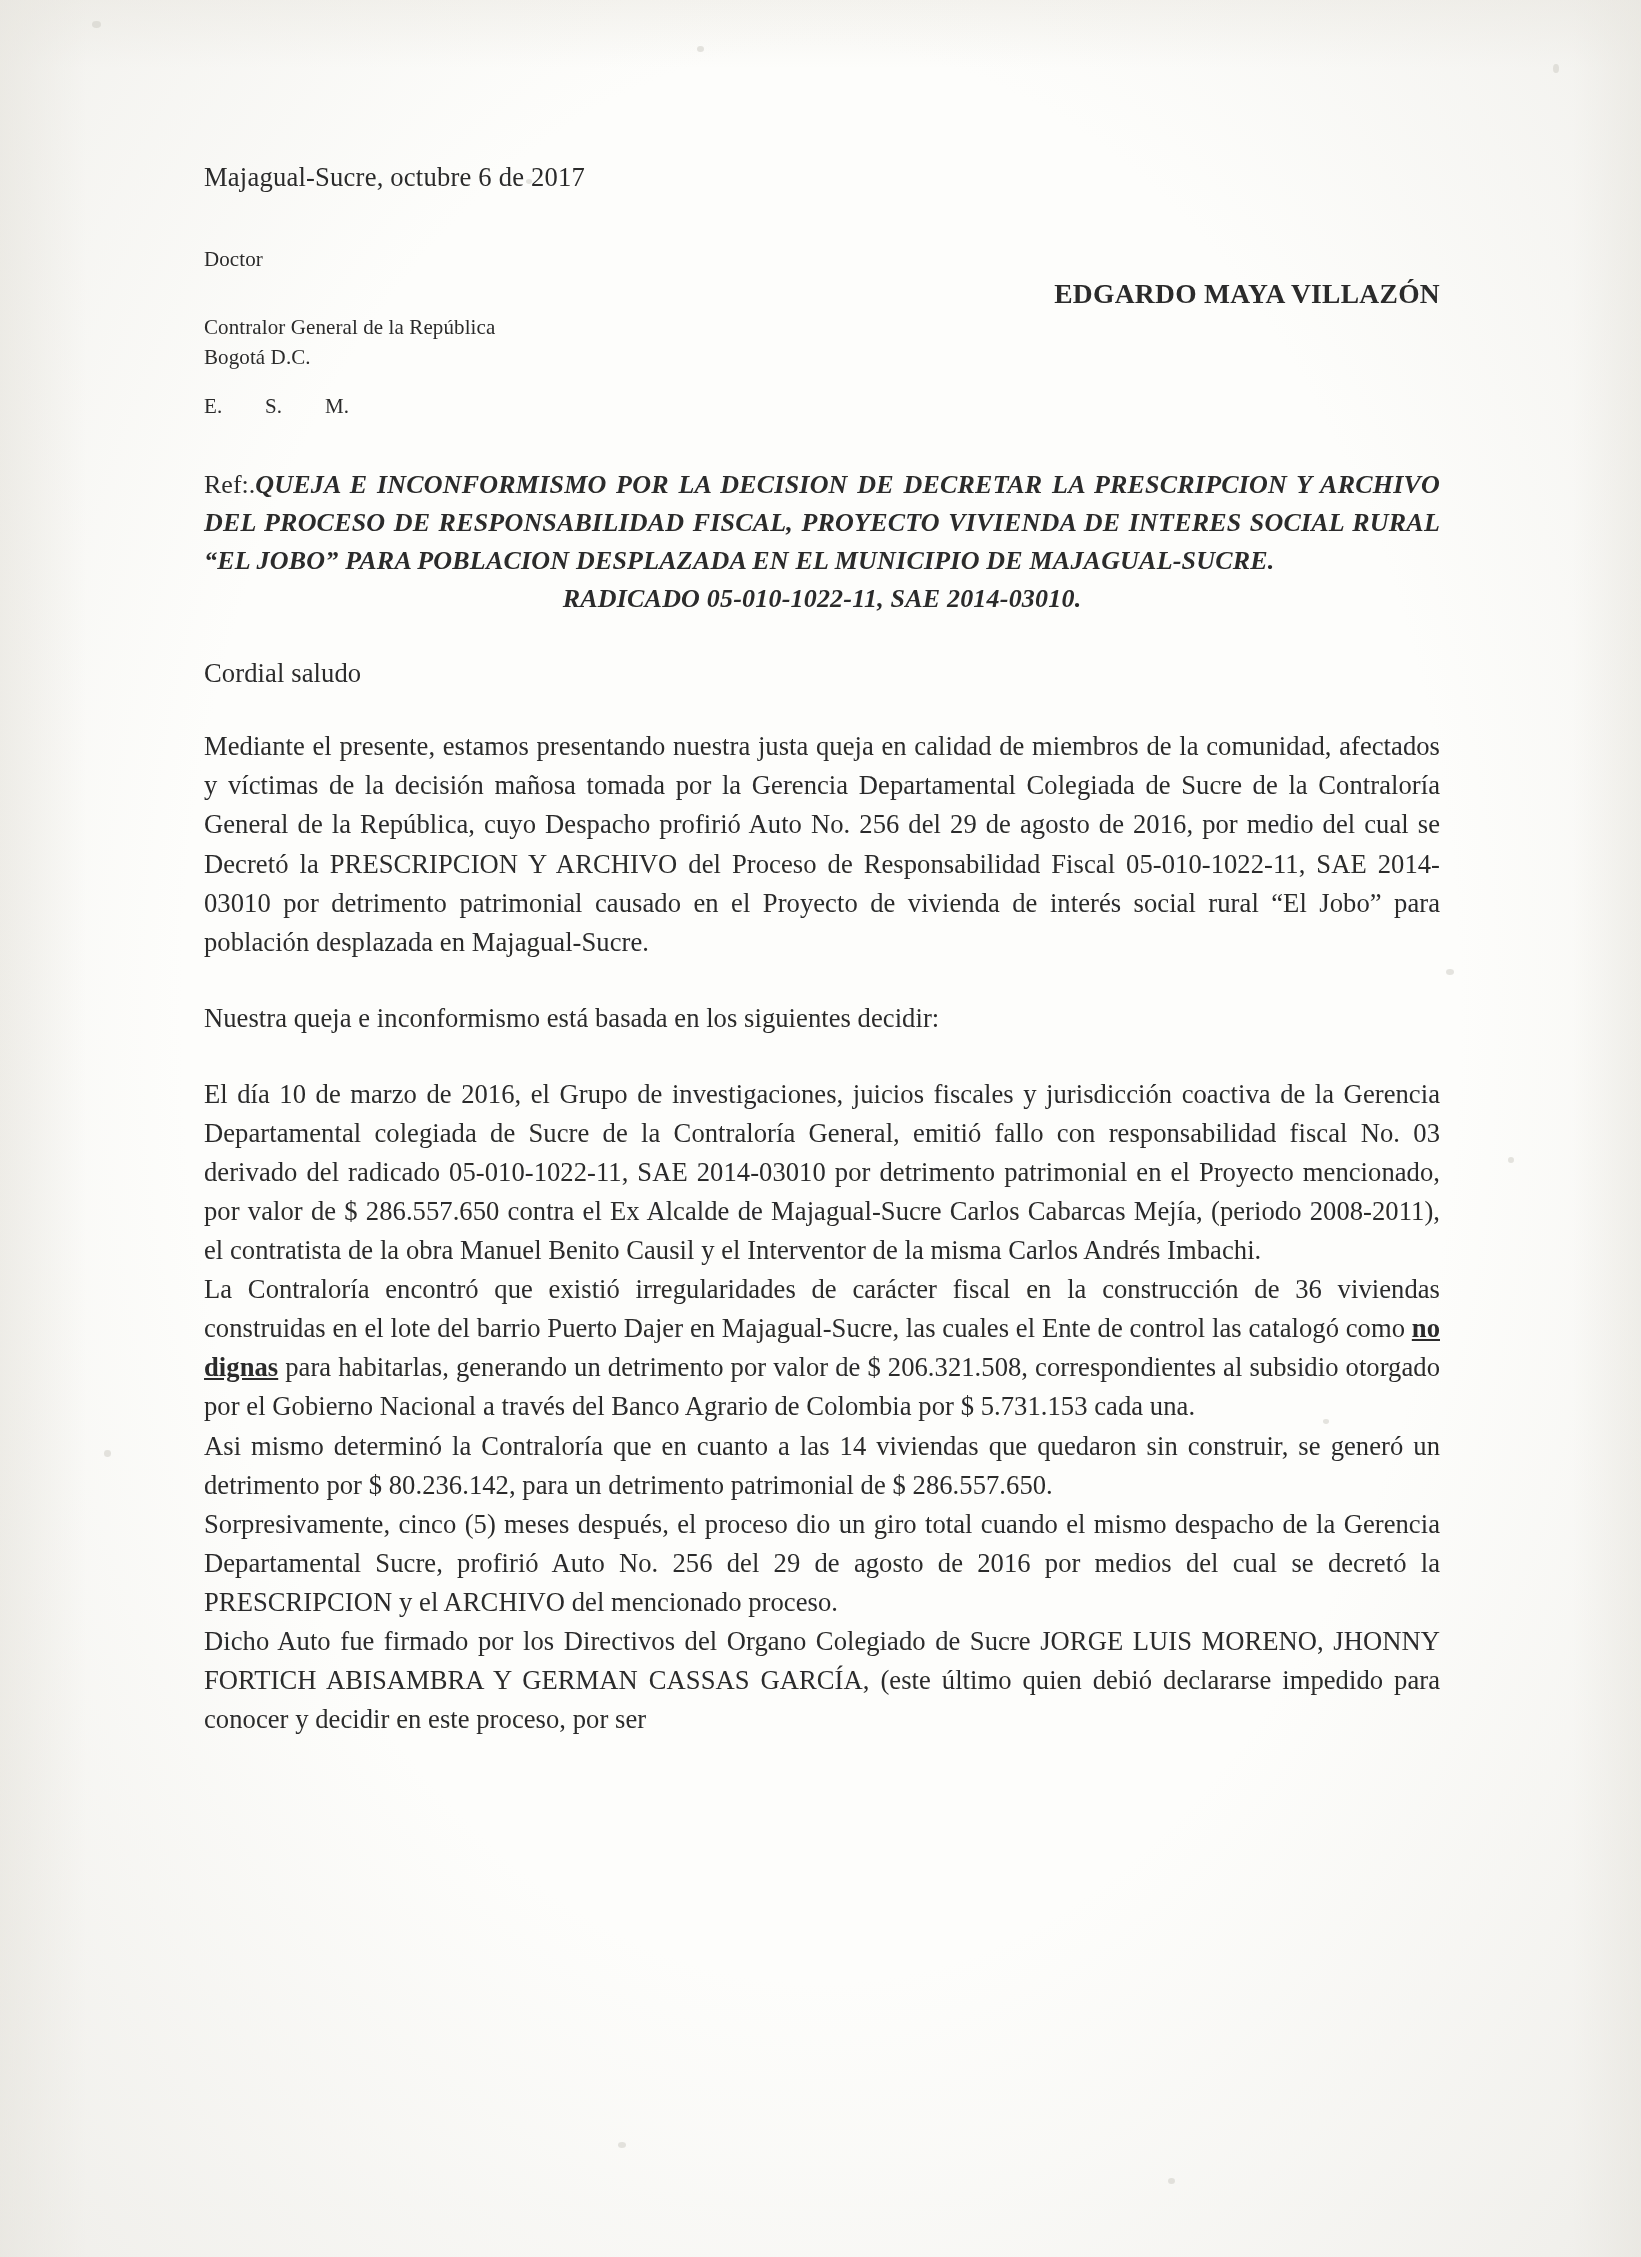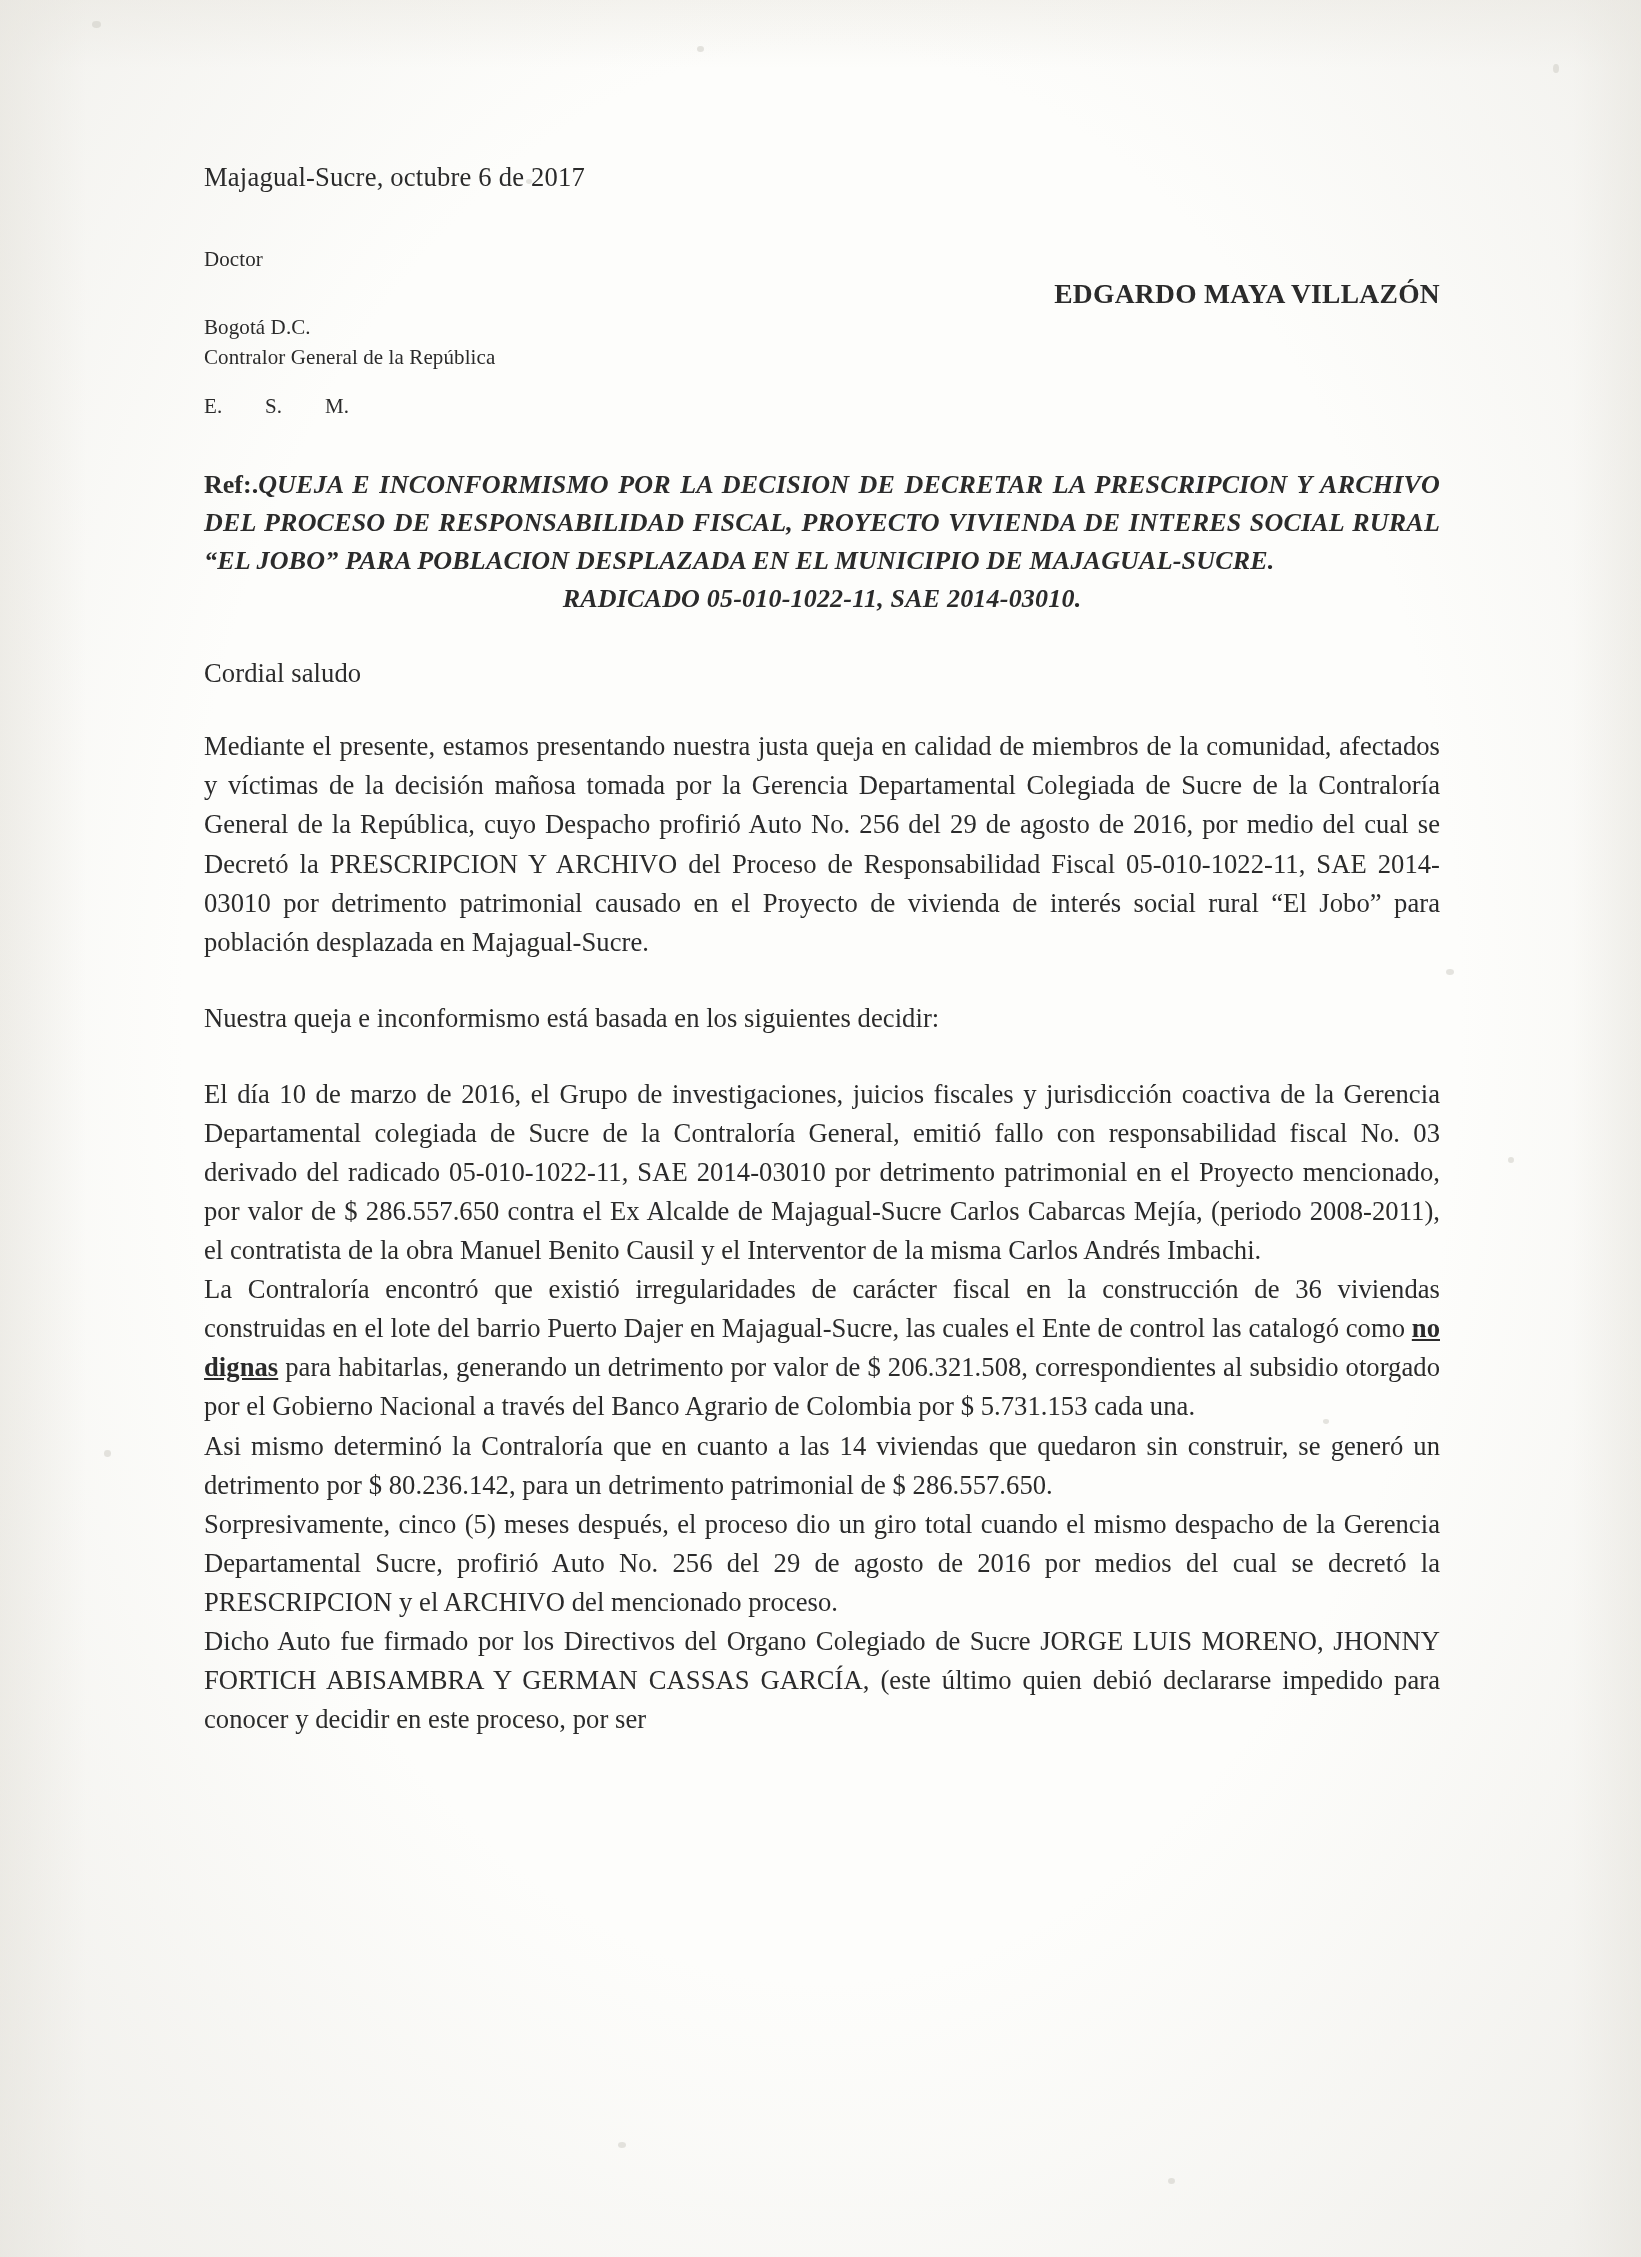--- a/index.html
+++ b/index.html
@@ -76,21 +76,21 @@
     margin-top: 44px;
     text-align: justify;
     font-style: italic;
     font-weight: bold;
     font-size: 26px;
     line-height: 1.46;
     letter-spacing: 0.2px;
   }
   .ref-block .ref-label {
     font-style: normal;
-    font-weight: bold;
+    font-weight: normal;
     letter-spacing: 0;
   }
   .ref-block .ref-last {
     display: block;
     text-align: center;
   }
 
   .salutation {
     margin-top: 42px;
     font-size: 26.6px;
@@ -131,22 +131,22 @@
   <div class="speck" style="left:618px;  top:2142px;width:7.7px; height:5.8px;"></div>
   <div class="speck" style="left:1168px;top:2178px;width:6.8px;  height:5.8px;"></div>
 
   <div class="content">
 
     <div class="date-line">Majagual-Sucre, octubre 6 de 2017</div>
 
     <div class="addressee">
       <div>Doctor</div>
       <div class="name">EDGARDO MAYA VILLAZÓN</div>
+      <div>Contralor General de la República</div>
       <div>Bogotá D.C.</div>
-      <div>Contralor General de la República</div>
       <div class="esm">E.        S.        M.</div>
     </div>
 
     <div class="ref-block">
       <span class="ref-label">Ref:.</span><span>QUEJA E INCONFORMISMO POR LA DECISION DE DECRETAR LA PRESCRIPCION Y ARCHIVO DEL PROCESO DE RESPONSABILIDAD FISCAL, PROYECTO VIVIENDA DE INTERES SOCIAL RURAL “EL JOBO” PARA POBLACION DESPLAZADA EN EL MUNICIPIO DE MAJAGUAL-SUCRE.</span>
       <span class="ref-last">RADICADO 05-010-1022-11, SAE 2014-03010.</span>
     </div>
 
     <div class="salutation">Cordial saludo</div>
 

